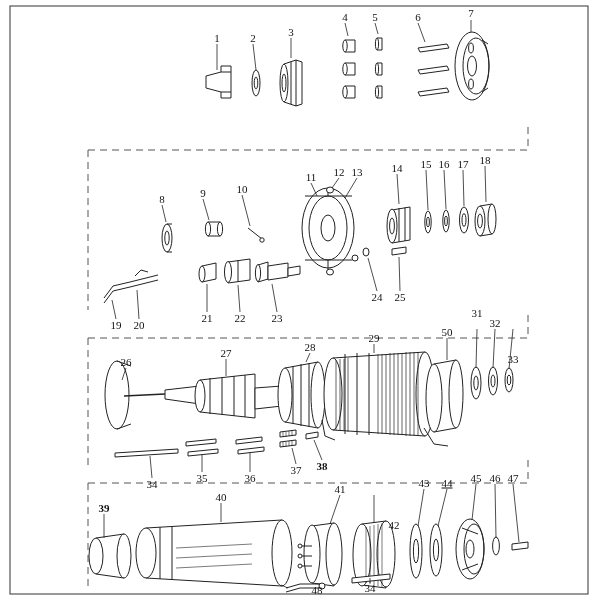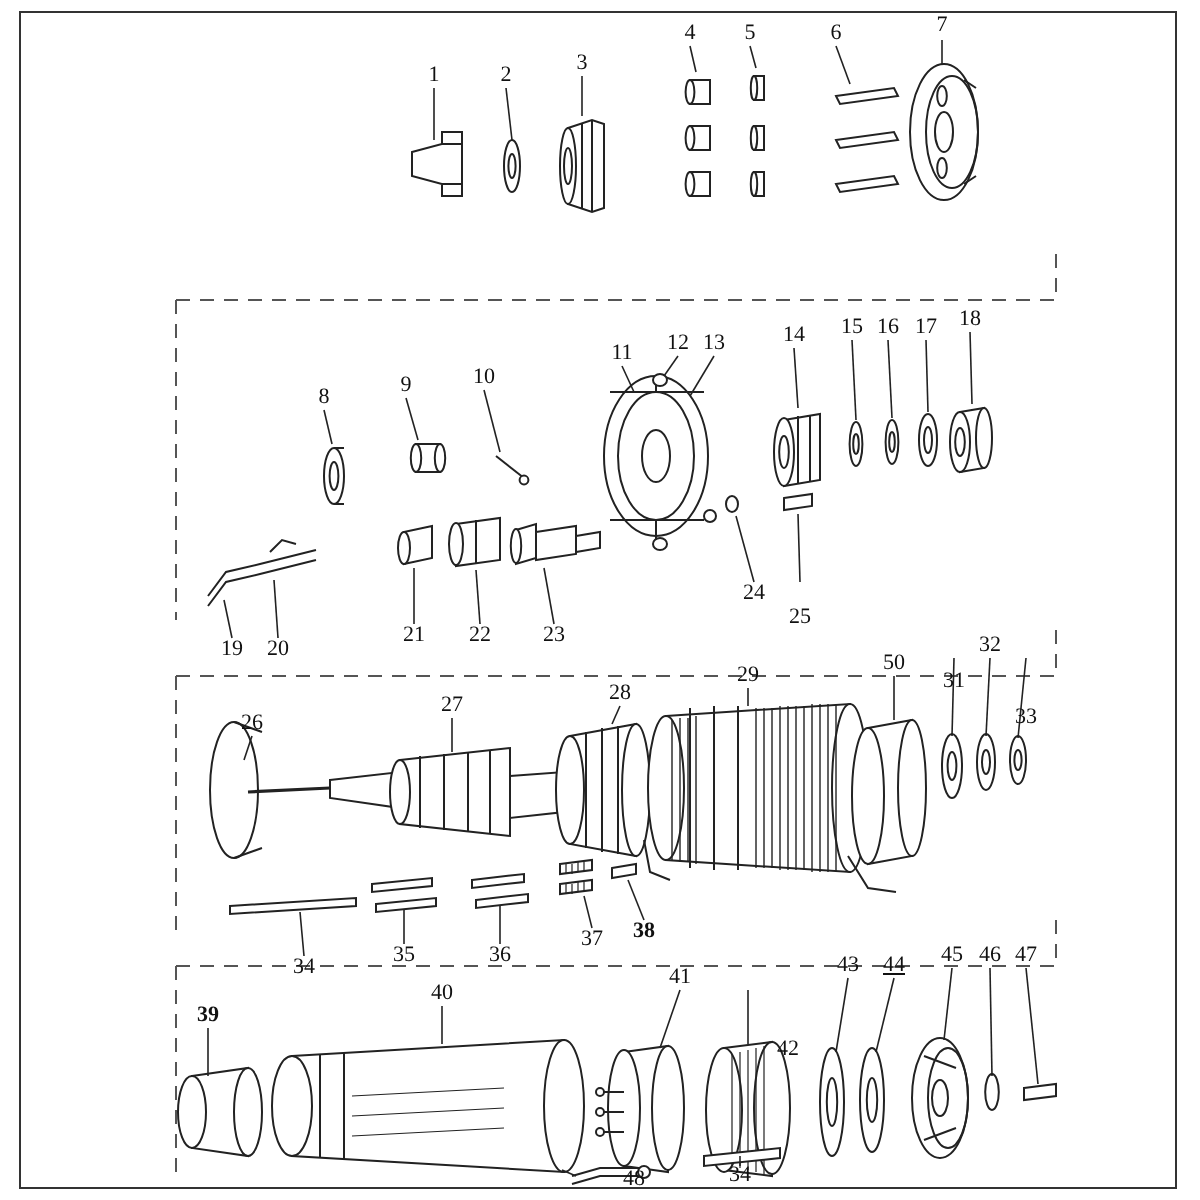--- a/index.html
+++ b/index.html
@@ -336,28 +336,28 @@
   <div class="num" style="left:444px; top:164px;">16</div>
   <div class="num" style="left:463px; top:164px;">17</div>
   <div class="num" style="left:485px; top:160px;">18</div>
 
   <div class="num" style="left:116px; top:325px;">19</div>
   <div class="num" style="left:139px; top:325px;">20</div>
   <div class="num" style="left:207px; top:318px;">21</div>
   <div class="num" style="left:240px; top:318px;">22</div>
   <div class="num" style="left:277px; top:318px;">23</div>
   <div class="num" style="left:377px; top:297px;">24</div>
-  <div class="num" style="left:400px; top:297px;margin-top:12px;">25</div>
+  <div class="num" style="left:400px; top:297px;">25</div>
 
   <div class="num" style="left:126px; top:362px;">26</div>
   <div class="num" style="left:226px; top:353px;">27</div>
   <div class="num" style="left:310px; top:347px;">28</div>
   <div class="num" style="left:374px; top:338px;">29</div>
   <div class="num" style="left:447px; top:332px;">50</div>
-  <div class="num" style="left:477px; top:341px;">31</div>
+  <div class="num" style="left:477px; top:313px;">31</div>
   <div class="num" style="left:495px; top:323px;">32</div>
   <div class="num" style="left:513px; top:323px;margin-top:36px;">33</div>
 
   <div class="num" style="left:152px; top:484px;">34</div>
   <div class="num" style="left:202px; top:478px;">35</div>
   <div class="num" style="left:250px; top:478px;">36</div>
   <div class="num" style="left:296px; top:470px;">37</div>
   <div class="num" style="left:322px; top:466px;font-weight:bold;">38</div>
 
   <div class="num" style="left:104px; top:508px;font-weight:bold;">39</div>

